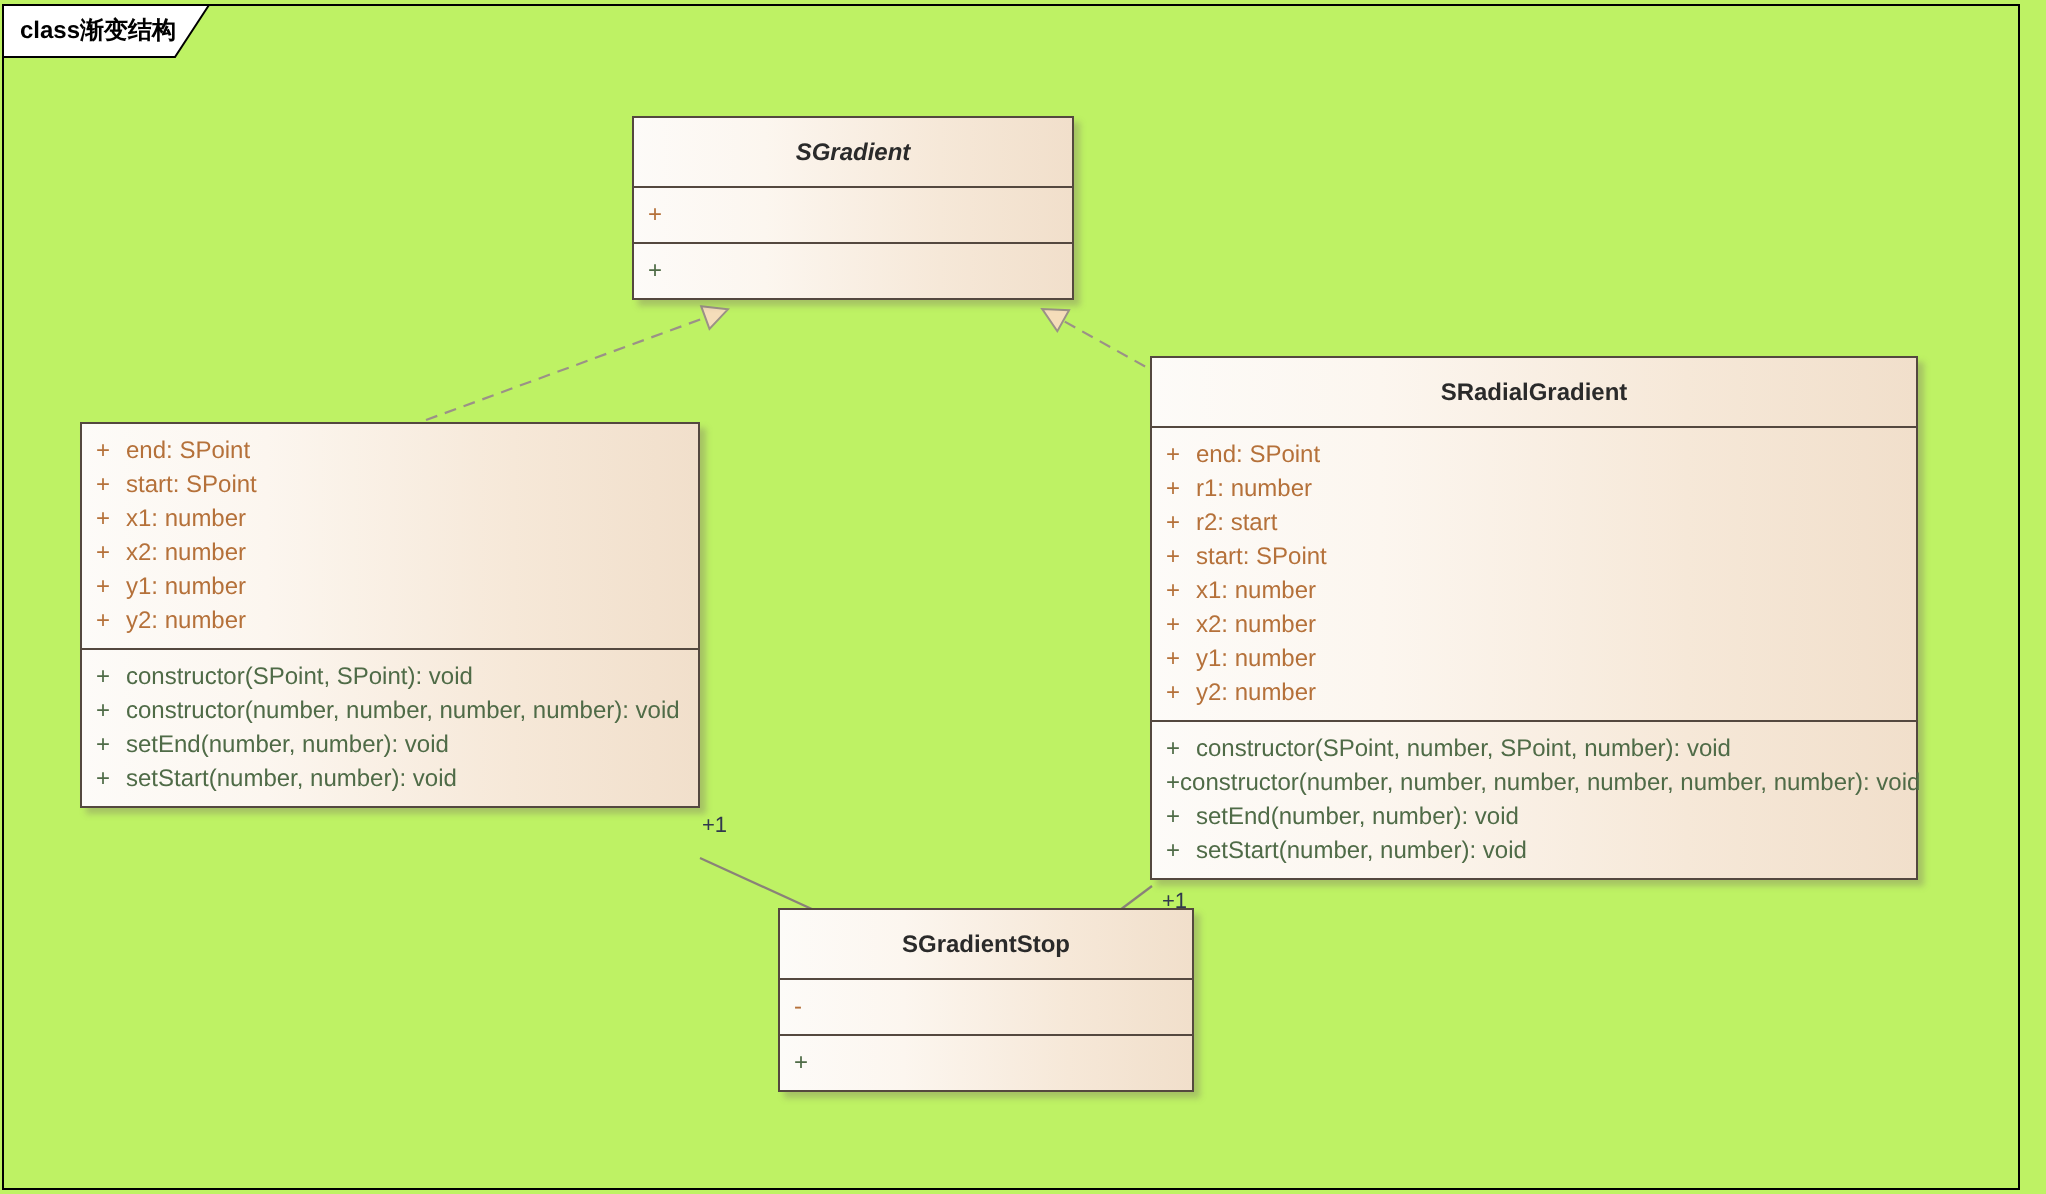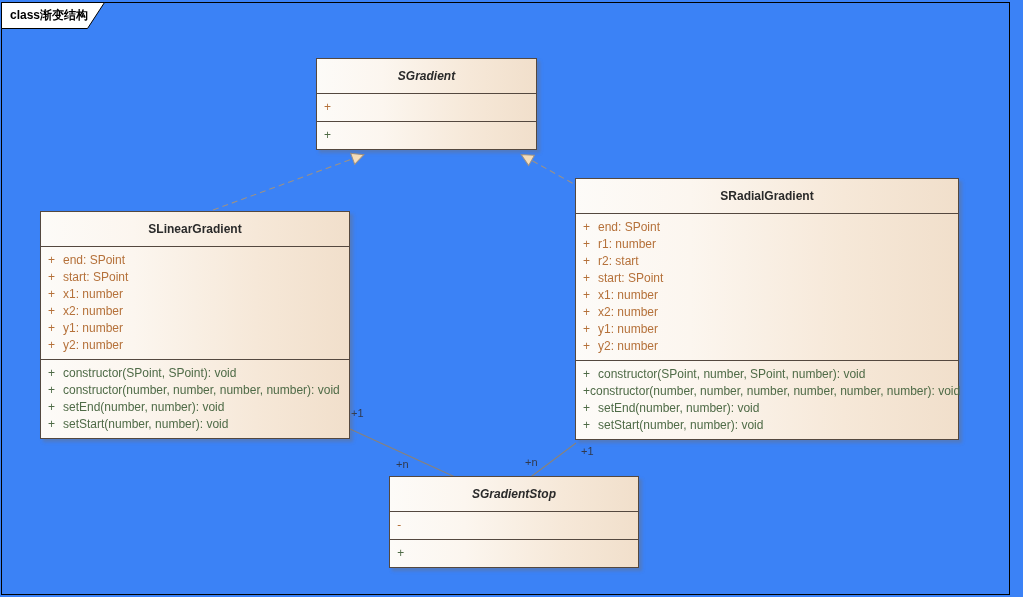--- a/index.html
+++ b/index.html
@@ -8,21 +8,21 @@
     background: #ffffff;
   }
   body {
     font-family: "Liberation Sans", "DejaVu Sans", sans-serif;
   }
 
   #canvas {
     position: relative;
     width: 1023px;
     height: 597px;
-    background: #3b82f6;
+    background: #bef264;
     overflow: hidden;
   }
 
   
   #frame {
     position: absolute;
     left: 1px;
     top: 2px;
     width: 1009px;
     height: 593px;
@@ -179,21 +179,20 @@
       </div>
     </div>
     <div class="uml-section sec-pad-meths">
       <div class="uml-row uml-meth">
         <span class="uml-vis">+</span>
       </div>
     </div>
   </div>
 
   <div class="uml-class" id="box-slineargradient" style="left:40px; top:211px; width:310px;">
-    <div class="uml-section uml-title" style="height:34px;">SLinearGradient</div>
     <div class="uml-section sec-pad-attrs">
       <div class="uml-row uml-attr">
         <span class="uml-vis">+</span>
         <span class="uml-sig">end: SPoint</span>
       </div>
       <div class="uml-row uml-attr">
         <span class="uml-vis">+</span>
         <span class="uml-sig">start: SPoint</span>
       </div>
       <div class="uml-row uml-attr">
@@ -282,21 +281,21 @@
         <span class="uml-vis">+</span>
         <span class="uml-sig">setEnd(number, number): void</span>
       </div>
       <div class="uml-row uml-meth">
         <span class="uml-vis">+</span>
         <span class="uml-sig">setStart(number, number): void</span>
       </div>
     </div>
   </div>
 
-  <div class="uml-class" id="box-sgradientstop" style="left:389px; top:476px; width:250px;font-style:italic;">
+  <div class="uml-class" id="box-sgradientstop" style="left:389px; top:454px; width:208px;">
     <div class="uml-section uml-title" style="height:34px;">SGradientStop</div>
     <div class="uml-section sec-pad-attrs">
       <div class="uml-row uml-attr">
         <span class="uml-vis">-</span>
       </div>
     </div>
     <div class="uml-section sec-pad-meths">
       <div class="uml-row uml-meth">
         <span class="uml-vis">+</span>
       </div>

